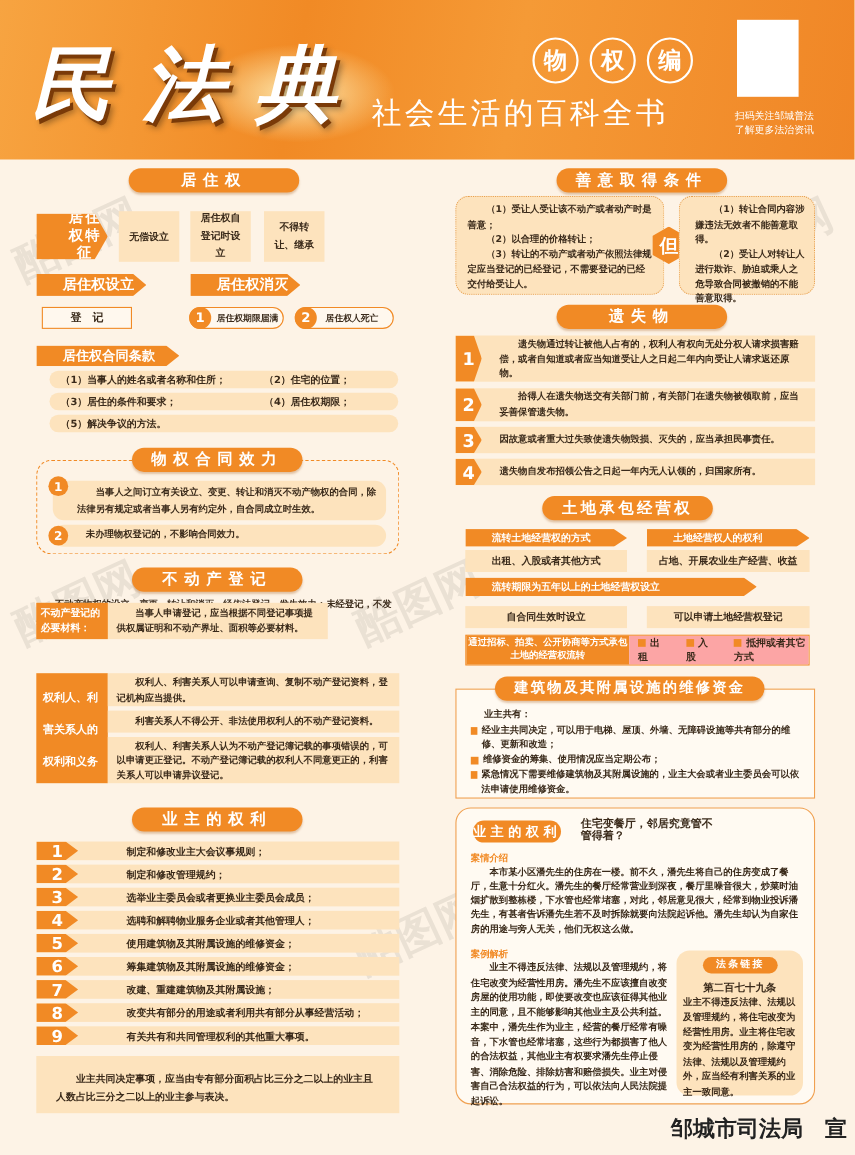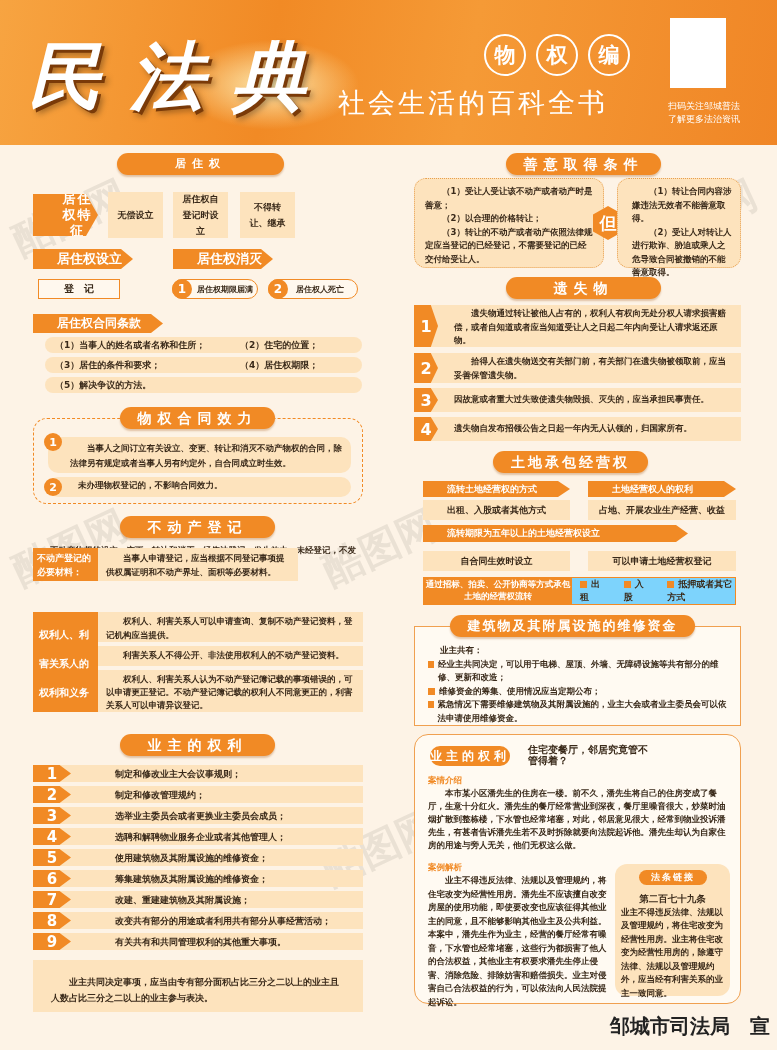--- a/index.html
+++ b/index.html
@@ -39,21 +39,21 @@
     <div>了解更多法治资讯</div>
   </div>
 </div>
 
 <div class="watermark" style="left:10px;top:190px">酷图网</div>
 <div class="watermark" style="left:10px;top:520px">酷图网</div>
 <div class="watermark" style="left:320px;top:520px">酷图网</div>
 <div class="watermark" style="left:640px;top:190px">酷图网</div>
 <div class="watermark" style="left:320px;top:820px">酷图网</div>
 
-<div class="pill" style="left:117px;top:153px;width:167px;height:22px;line-height:22px;font-size:11px">居住权</div>
+<div class="pill" style="left:117px;top:153px;width:155px;height:22px;line-height:22px;font-size:14px">居住权</div>
 
 <div class="tagarrow" style="left:33px;top:194px;width:65px;height:42px;font-size:13px;line-height:16px;letter-spacing:2px">
     <span style="width:46px;display:block;text-align:center">居住权特征</span>
   </div>
 <div class="box" style="left:108px;top:192px;width:55px;height:46px;display:flex;align-items:center;justify-content:center;font-weight:bold">无偿设立</div>
 <div class="box" style="left:173px;top:192px;width:55px;height:46px;display:flex;align-items:center;justify-content:center;text-align:center;font-weight:bold;line-height:16px;padding:0 6px">居住权自登记时设立</div>
 <div class="box" style="left:240px;top:192px;width:55px;height:46px;display:flex;align-items:center;justify-content:center;text-align:center;font-weight:bold;line-height:16px;padding:0 8px">不得转让、继承</div>
 
 <div class="tagarrow" style="left:33px;top:249px;width:100px;height:20px;font-size:13px">居住权设立</div>
 <div class="tagarrow" style="left:173px;top:249px;width:100px;height:20px;font-size:13px">居住权消灭</div>
@@ -178,21 +178,21 @@
 <div class="pill" style="left:493px;top:451px;width:155px;height:22px;line-height:22px;font-size:14px;letter-spacing:3px">土地承包经营权</div>
 <div class="tagarrow" style="left:423px;top:481px;width:147px;height:16px;font-size:9px">流转土地经营权的方式</div>
 <div class="tagarrow" style="left:588px;top:481px;width:148px;height:16px;font-size:9px">土地经营权人的权利</div>
 <div class="row" style="left:423px;top:500px;width:147px;height:20px;display:flex;align-items:center;justify-content:center">出租、入股或者其他方式</div>
 <div class="row" style="left:588px;top:500px;width:148px;height:20px;display:flex;align-items:center;justify-content:center">占地、开展农业生产经营、收益</div>
 <div class="tagarrow" style="left:423px;top:525px;width:265px;height:17px;font-size:9px">流转期限为五年以上的土地经营权设立</div>
 <div class="row" style="left:423px;top:551px;width:147px;height:20px;display:flex;align-items:center;justify-content:center">自合同生效时设立</div>
 <div class="row" style="left:588px;top:551px;width:148px;height:20px;display:flex;align-items:center;justify-content:center">可以申请土地经营权登记</div>
 <div style="position:absolute;left:423px;top:577px;width:313px;height:28px;display:flex;border:1.5px solid #f18a25">
   <div style="width:148px;background:#f18a25;color:#fff;font-weight:bold;font-size:8.5px;line-height:12px;text-align:center;padding-top:0">通过招标、拍卖、公开协商等方式承包土地的经营权流转</div>
-  <div style="flex:1;background:#7dd3fc;display:flex;align-items:center;gap:20px;padding-left:8px;font-weight:bold;font-size:9px">
+  <div style="flex:1;background:#fca5a5;display:flex;align-items:center;gap:20px;padding-left:8px;font-weight:bold;font-size:9px">
     <span><span class="sq"></span><span>出租</span></span>
     <span><span class="sq"></span><span>入股</span></span>
     <span><span class="sq"></span><span>抵押或者其它方式</span></span>
   </div>
 </div>
 
 <div style="position:absolute;left:414px;top:626px;width:327px;height:100px;border:1.5px solid #f0a050;background:#fffaf2"></div>
 <div class="pill" style="left:450px;top:615px;width:245px;height:22px;line-height:22px;font-size:13px;letter-spacing:2px">建筑物及其附属设施的维修资金</div>
 <div style="position:absolute;left:428px;top:644px;width:305px;font-weight:bold;font-size:8.5px;line-height:13.5px">
   <div style="padding-left:12px">业主共有：</div>

